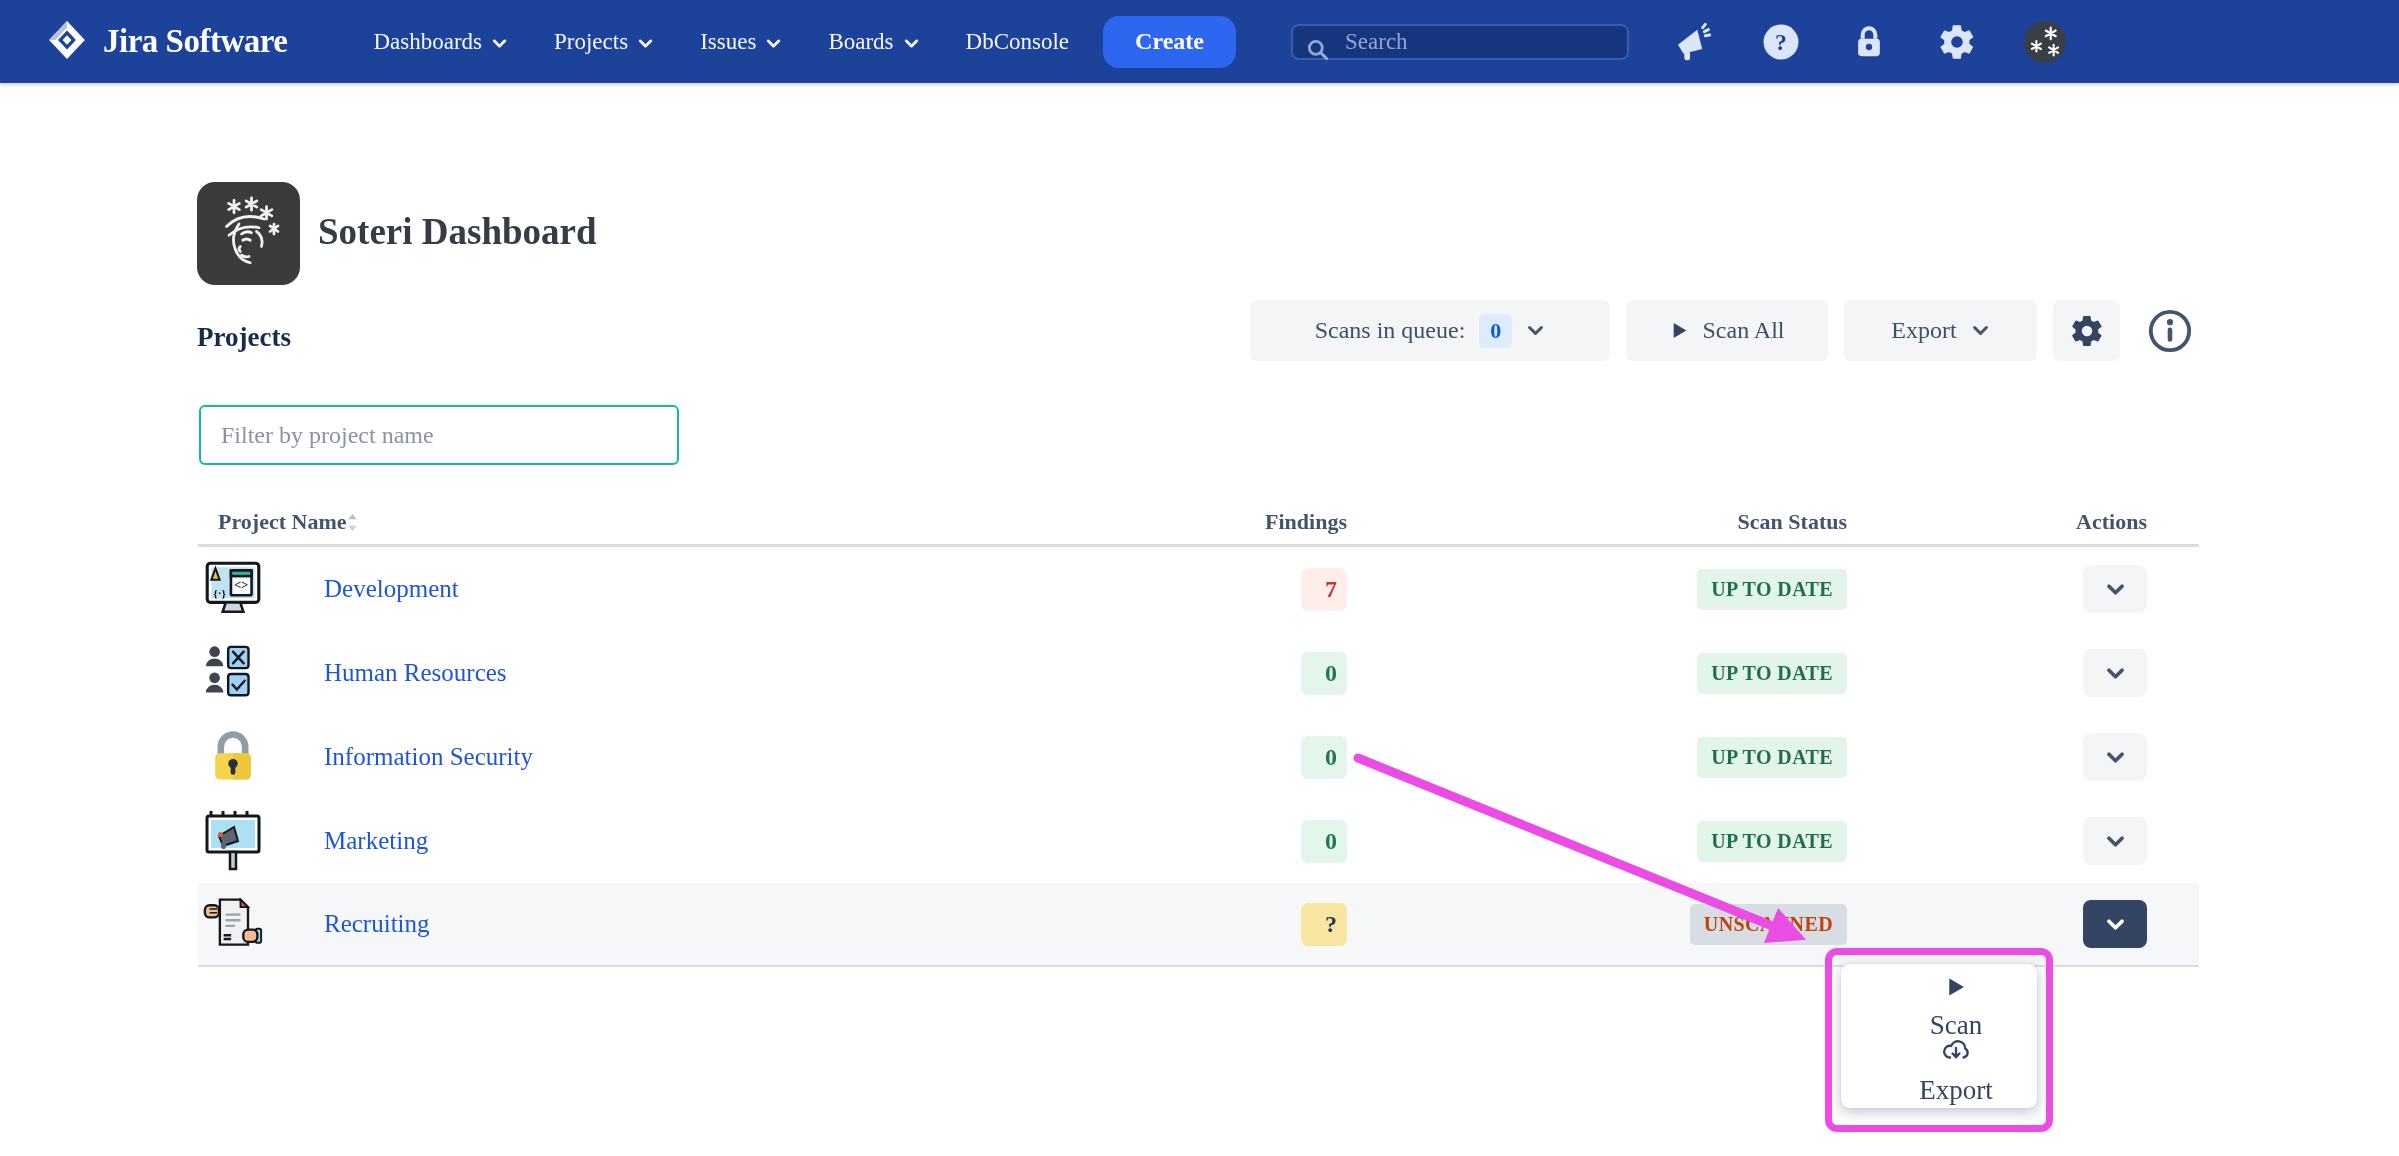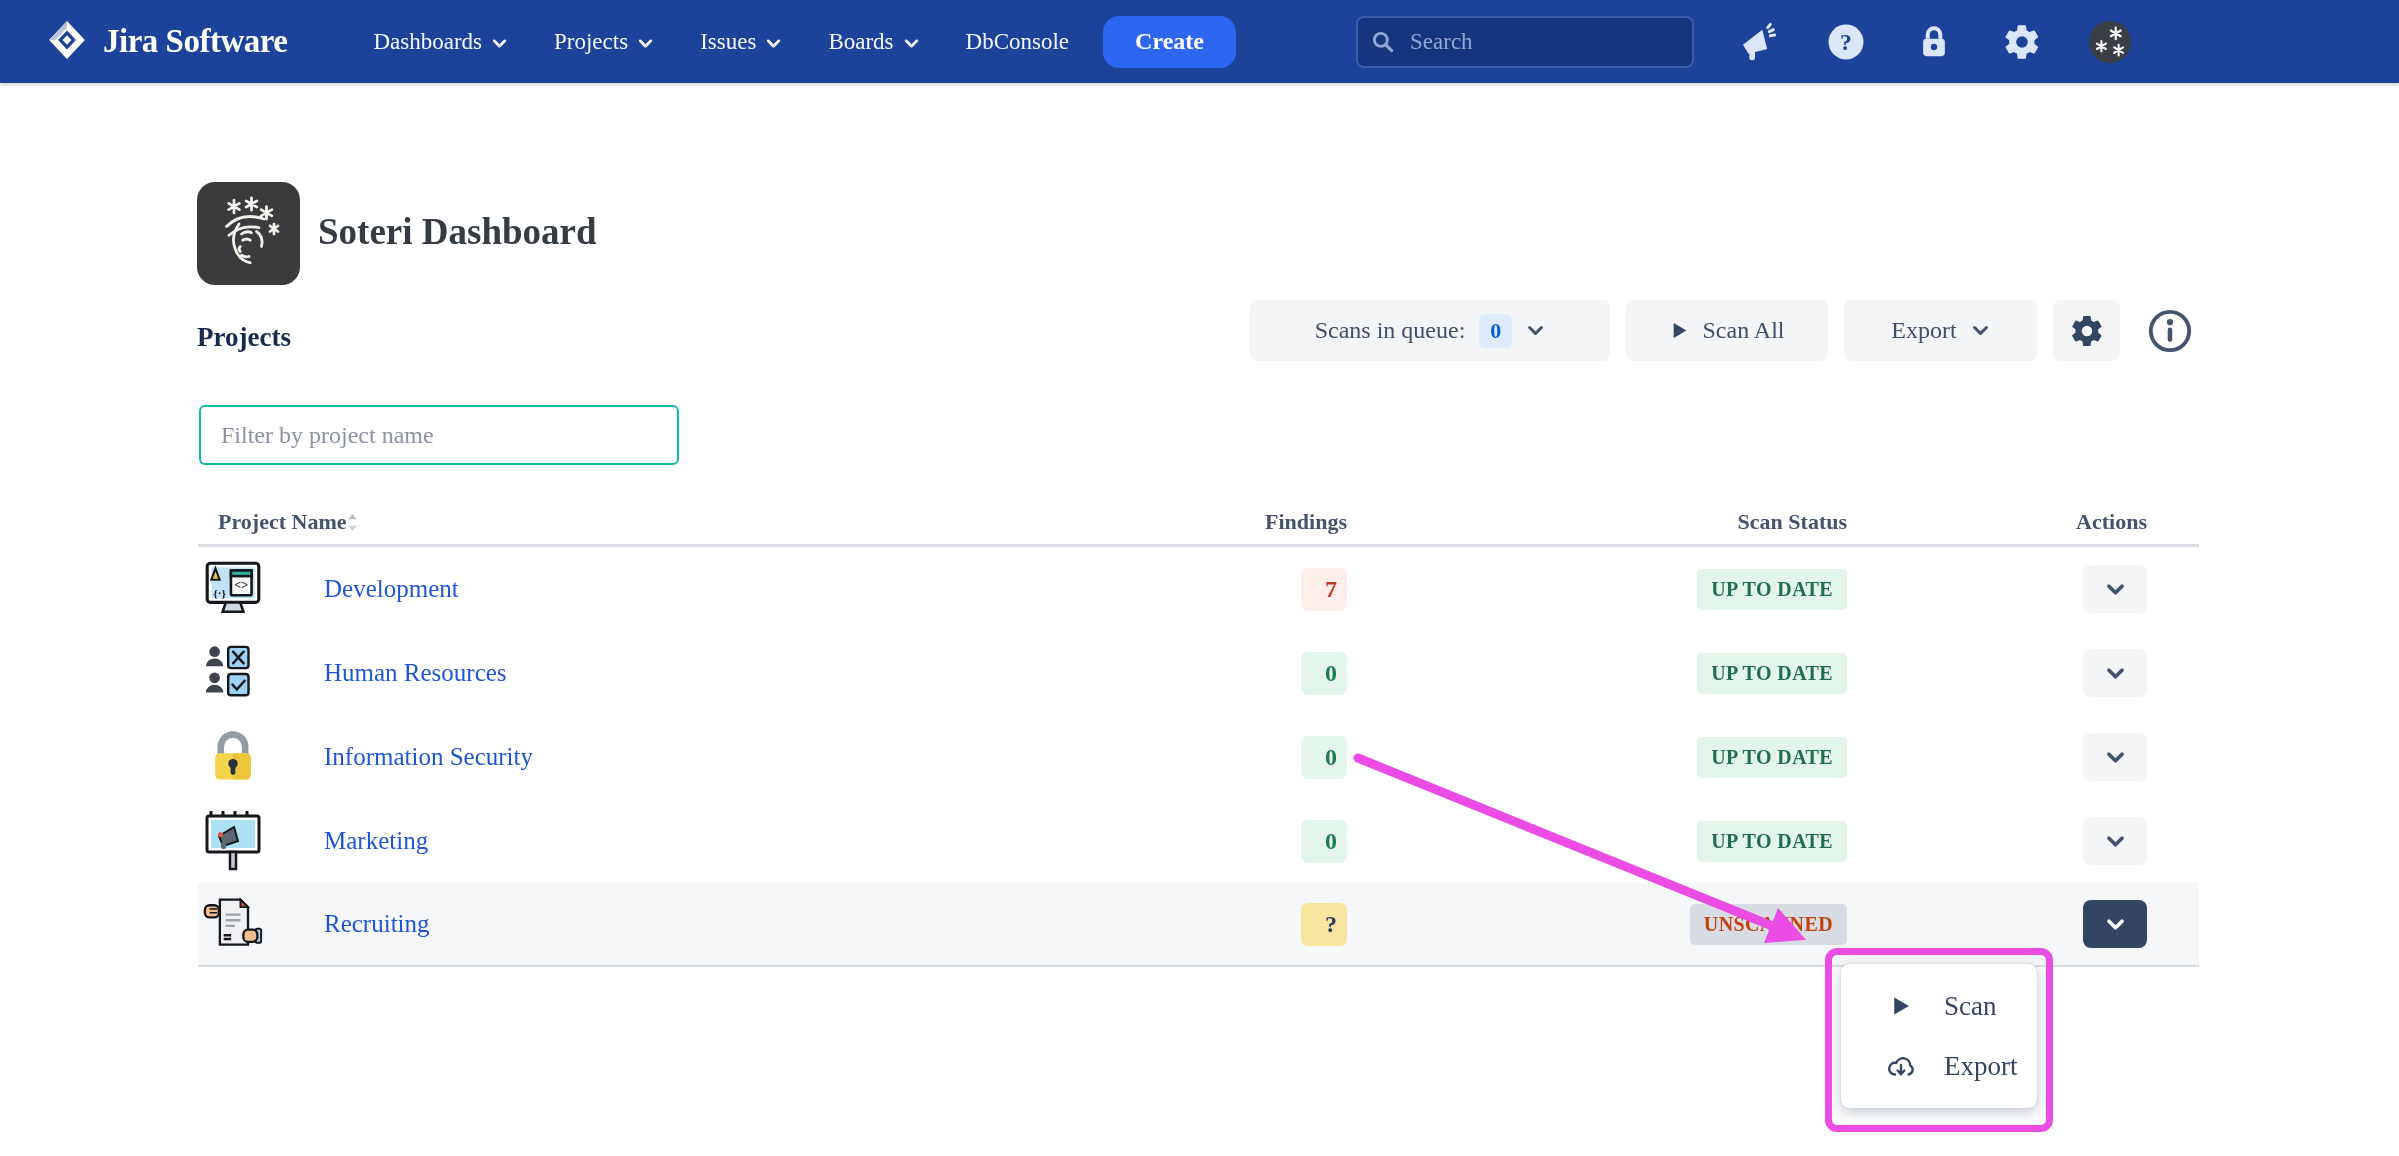--- a/index.html
+++ b/index.html
@@ -10,21 +10,21 @@
   
   .nav { position:absolute; left:0; top:0; width:2399px; height:83px; background:#1d4299;
          display:flex; align-items:center; padding:0 46px; box-shadow:0 2px 3px rgba(0,0,0,.18); }
   .brand { display:flex; align-items:center; gap:15px; }
   .brand-name { color:#fff; font-size:33px; font-weight:600; letter-spacing:-.5px; white-space:nowrap; }
   .nav-menu { display:flex; align-items:center; gap:46px; margin-left:86px; }
   .nav-item { display:flex; align-items:center; gap:9px; color:#f4f7fd; font-size:23px; font-weight:500; cursor:pointer; white-space:nowrap; }
   .nav-item svg { margin-top:3px; }
   .create-btn { margin-left:34px; width:133px; height:52px; border:none; border-radius:16px; background:#2d67f0;
                 color:#fff; font-size:24px; font-weight:600; font-family:inherit; cursor:pointer; }
-  .searchbox { margin-left:120px; position:relative; width:338px; height:52px; }
+  .searchbox { margin-left:55px; position:relative; width:338px; height:36px; }
   .searchbox input { width:100%; height:100%; background:#15357f; border:2px solid #3a5cab; border-radius:8px;
                      color:#dce6fb; font-size:23px; font-family:inherit; padding:0 14px 0 52px; outline:none; }
   .searchbox input::placeholder { color:#93a7d6; }
   .searchbox .mag { position:absolute; left:14px; top:13px; }
   .nav-icons { display:flex; align-items:center; gap:44px; margin-left:42px; }
   .nav-icon { width:44px; height:44px; display:flex; align-items:center; justify-content:center; color:#dce6fb; cursor:pointer; }
 
   
   .app-icon { position:absolute; left:197px; top:182px; width:103px; height:103px; border-radius:18px; background:#3b3b3d;
               display:flex; align-items:center; justify-content:center; }
@@ -67,22 +67,22 @@
   .status { display:inline-block; padding:9px 14px; border-radius:5px; font-size:20px; font-weight:700; letter-spacing:.4px; }
   .status-success { background:#e3f5e9; color:#216e4e; }
   .status-neutral { background:#d8dce3; color:#c2410c; }
   .action-btn { width:64px; height:48px; border:none; border-radius:8px; background:#f4f5f7; color:#44546f;
                 display:inline-flex; align-items:center; justify-content:center; cursor:pointer; }
   .action-btn--dark { background:#344563; color:#fff; }
 
   
   .dropdown { position:absolute; left:1841px; top:964px; width:196px; background:#fff; border-radius:8px; z-index:30;
               box-shadow:0 4px 14px rgba(9,30,66,.25), 0 0 1px rgba(9,30,66,.3); padding:12px 0; }
-  .dd-item { height:60px; display:flex; align-items:center; gap:28px; padding-left:45px; color:#344563;
-             font-size:27px; font-weight:500; cursor:pointer; }
+  .dd-item { height:60px; display:flex; align-items:center; gap:12px; padding-left:34px; color:#344563;
+             font-size:27px; font-weight:500; cursor:pointer;flex-direction:column; }
   .dd-item .dd-ic { width:30px; display:flex; justify-content:center; color:#344563; }
 
   
   .annot-box { position:absolute; left:1825px; top:948px; width:228px; height:184px; border:7px solid #ea4ce4;
                border-radius:12px; z-index:35; pointer-events:none; }
   .annot-arrow { position:absolute; left:0; top:0; width:2399px; height:1156px; z-index:40; pointer-events:none; }
 </style>
 </head>
 <body>
 

